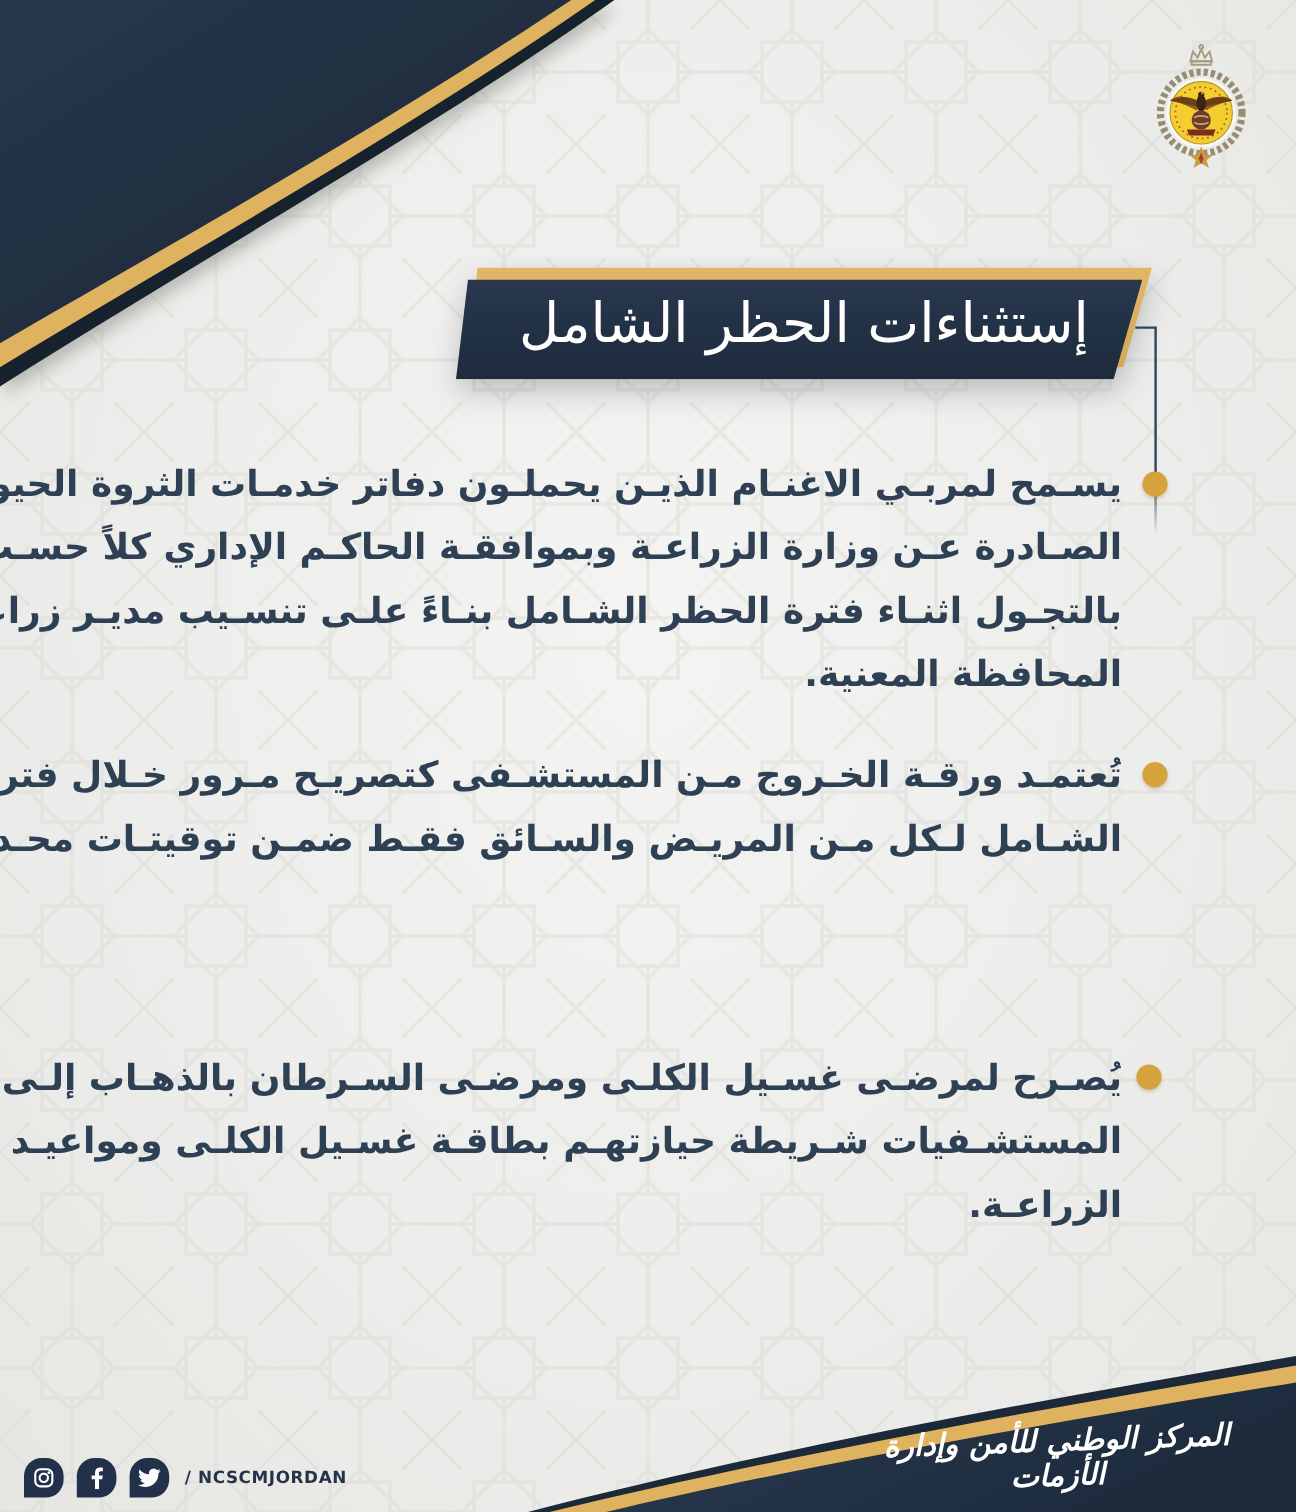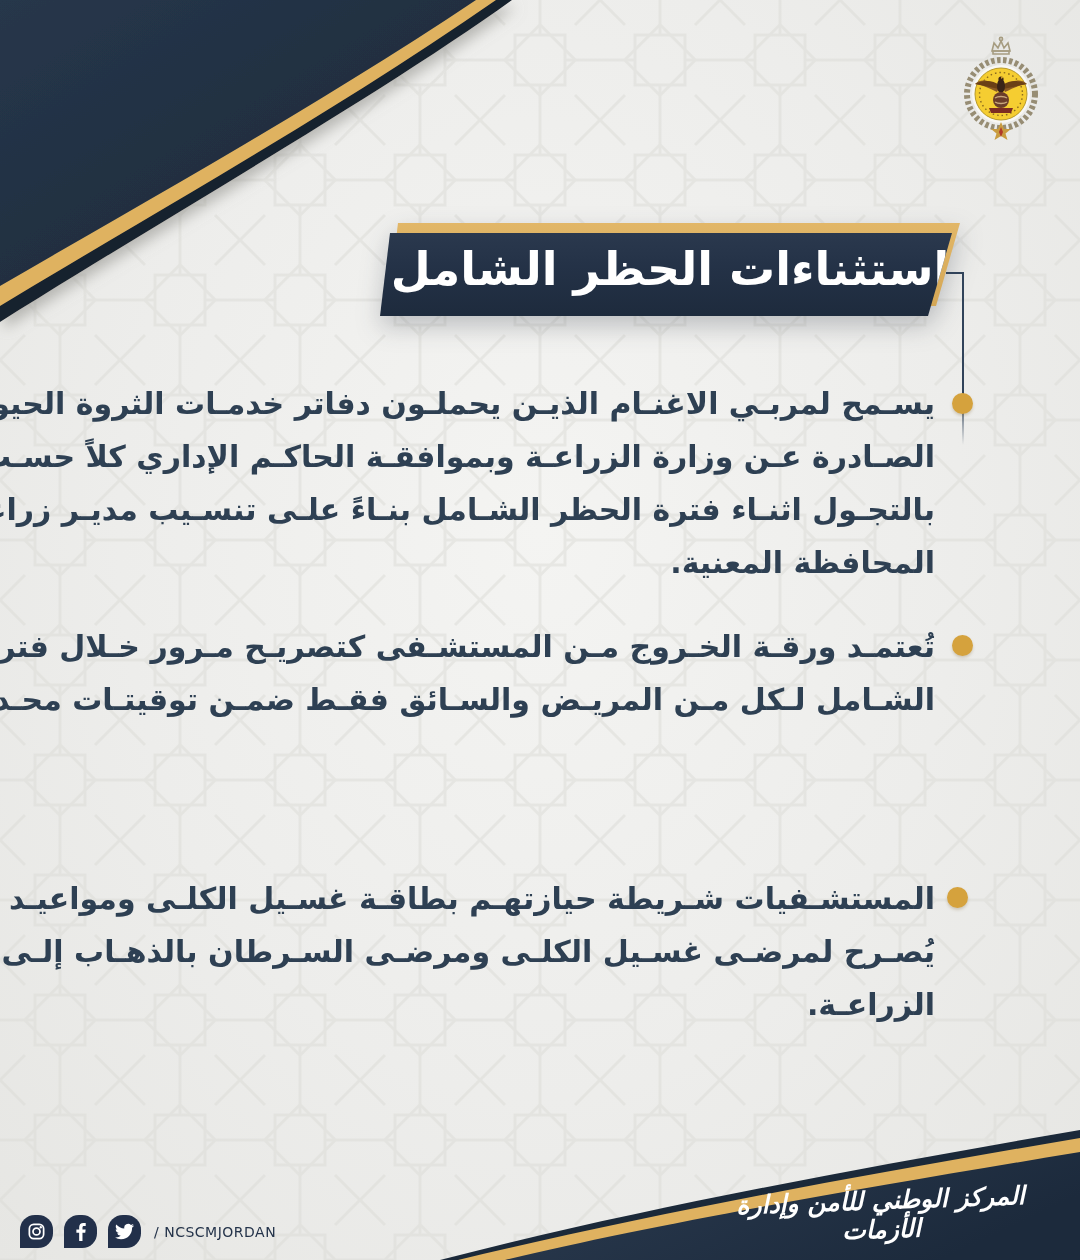--- a/index.html
+++ b/index.html
@@ -21,21 +21,21 @@
   .banner-gold{
     position:absolute;inset:0;background:linear-gradient(180deg,#e2b768,#d2a452);
     clip-path:polygon(23px 2px,585px 2px,561px 85px,13px 85px);
   }
   .banner-navy{
     position:absolute;inset:0;background:linear-gradient(180deg,#2d3b50 0%,#243247 45%,#1d2a3c 100%);
     clip-path:polygon(15px 12px,577px 12px,553px 95px,5px 95px);
     display:flex;align-items:center;justify-content:center;
   }
   .banner-title{
-    color:#ffffff;font-size:46px;font-weight:700;letter-spacing:1px;
+    color:#ffffff;font-size:46px;font-weight:400;letter-spacing:1px;
     padding-bottom:4px;direction:rtl;
   }
   
   .connector{position:absolute;left:935px;top:260px;}
   
   .content{position:absolute;right:145px;left:112px;top:0;direction:rtl;}
   .para{position:absolute;right:0;left:0;color:#2e4053;font-size:30px;font-weight:700;line-height:53px;}
   .para .line{text-align:justify;text-align-last:justify;white-space:nowrap;}
   .para .line.last{text-align:left;text-align-last:right;}
   .bullet{
@@ -48,21 +48,21 @@
     position:absolute;right:34px;bottom:16px;width:330px;text-align:center;
     color:#ffffff;font-size:25px;font-weight:700;font-style:italic;
     font-family:"DejaVu Serif",serif;transform:rotate(-2deg);letter-spacing:1px;
     direction:rtl;
   }
   .social{position:absolute;left:20px;bottom:12px;display:flex;align-items:center;gap:11px;}
   .social-btn{
     width:33px;height:33px;background:#22304a;border-radius:45% 45% 45% 0;
     display:flex;align-items:center;justify-content:center;cursor:pointer;
   }
-  .handle{color:#24334a;font-size:14px;font-weight:400;letter-spacing:.5px;margin-right:4px;margin-left:2px;}
+  .handle{color:#24334a;font-size:14px;font-weight:700;letter-spacing:.5px;margin-right:4px;margin-left:2px;}
 </style>
 </head>
 <body>
 
 <div class="page">
 
   <svg class="pattern-layer" width="1080" height="1260">
     <defs>
       <pattern id="girih" width="120" height="120" patternUnits="userSpaceOnUse">
         <g fill="none" stroke="#dcdcd7" stroke-width="3">
@@ -156,22 +156,22 @@
       <div class="line">يسـمح لمربـي الاغنـام الذيـن يحملـون دفاتر خدمـات الثروة الحيوانية</div>
       <div class="line">الصـادرة عـن وزارة الزراعـة وبموافقـة الحاكـم الإداري كلاً حسـب منطقته</div>
       <div class="line">بالتجـول اثنـاء فترة الحظر الشـامل بنـاءً علـى تنسـيب مديـر زراعـة</div>
       <div class="line last">المحافظة المعنية.</div>
     </div>
     <div class="para" style="top:620px;">
       <div class="line">تُعتمـد ورقـة الخـروج مـن المستشـفى كتصريـح مـرور خـلال فترة الحظر</div>
       <div class="line">الشـامل لـكل مـن المريـض والسـائق فقـط ضمـن توقيتـات محـددة</div>
     </div>
     <div class="para" style="top:872px;">
+      <div class="line">يُصـرح لمرضـى غسـيل الكلـى ومرضـى السـرطان بالذهـاب إلـى</div>
       <div class="line">المستشـفيات شـريطة حيازتهـم بطاقـة غسـيل الكلـى ومواعيـد</div>
-      <div class="line">يُصـرح لمرضـى غسـيل الكلـى ومرضـى السـرطان بالذهـاب إلـى</div>
       <div class="line last">الزراعـة.</div>
     </div>
   </div>
 
   <svg class="footer-sweep" width="1080" height="140" viewBox="0 0 140 , 0 0 1080 140" style="left:0;bottom:0;" preserveAspectRatio="none">
   </svg>
   <svg class="footer-sweep" width="1080" height="140" viewBox="0 0 1080 140">
     <defs>
       <linearGradient id="navyGrad2" x1="0" y1="0" x2="1" y2="0.4">
         <stop offset="0" stop-color="#2b3b50"></stop>

